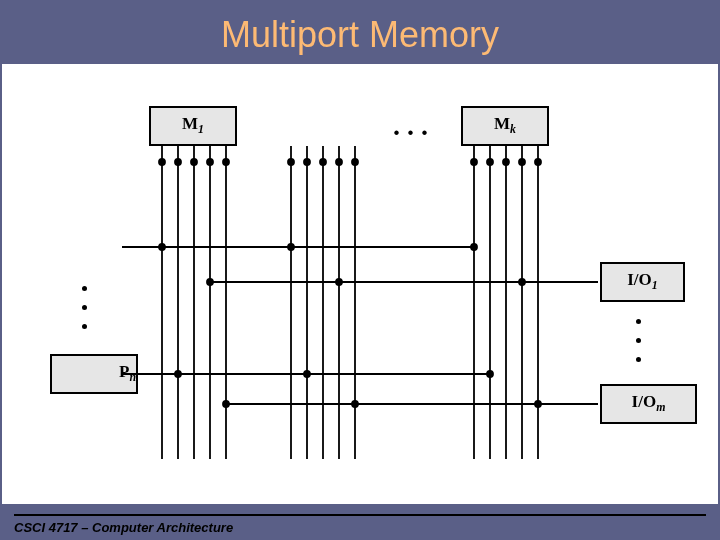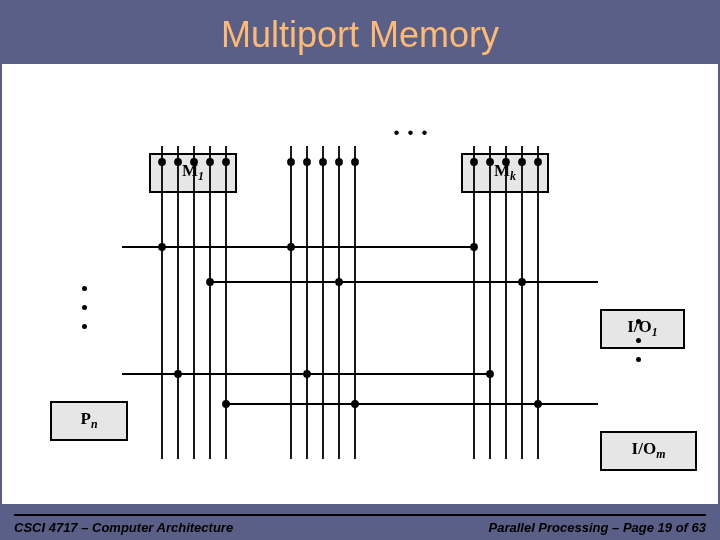--- a/index.html
+++ b/index.html
@@ -50,21 +50,20 @@
     position: absolute;
     background: #e6e6e6;
     border: 2px solid #000;
     display: flex;
     align-items: center;
     justify-content: center;
     font-family: "Times New Roman", serif;
     font-weight: bold;
     font-size: 17px;
     white-space: nowrap;
-    margin-top: 47px;
   }
   .sub { font-size: 0.7em; vertical-align: sub; font-style: italic; }
   .dots {
     position: absolute;
     font-family: "Times New Roman", serif;
     font-size: 28px;
     font-weight: bold;
   }
   .vdots {
     position: absolute;
@@ -92,21 +91,21 @@
     <div class="dots" style="left:391px;top:46px;">. . .</div>
     <div class="box" style="left:459px;top:42px;width:88px;height:40px;">
       <span><span>M</span><span class="sub">k</span></span>
     </div>
 
     <div class="vdots" style="left:80px;top:215px;">
       <span></span>
         <span></span>
         <span></span>
     </div>
-    <div class="box" style="left:48px;top:290px;width:78px;height:40px;">
+    <div class="box" style="left:48px;top:290px;width:88px;height:40px;justify-content:flex-end;">
       <span><span>P</span><span class="sub">n</span></span>
     </div>
 
     <div class="box" style="left:598px;top:198px;width:85px;height:40px;">
       <span><span>I/O</span><span class="sub">1</span></span>
     </div>
     <div class="vdots" style="left:634px;top:248px;">
       <span></span>
         <span></span>
         <span></span>
@@ -171,14 +170,13 @@
           <circle cx="353" cy="340" r="3"></circle>
           <circle cx="536" cy="340" r="3"></circle>
       </g>
     </svg>
 
   </div>
 </div>
 
 <div class="footer">
   <span>CSCI 4717 – Computer Architecture</span>
-  <span>Parallel Processing – Page 19 of 63</span>
 </div>
 
 </body></html>

